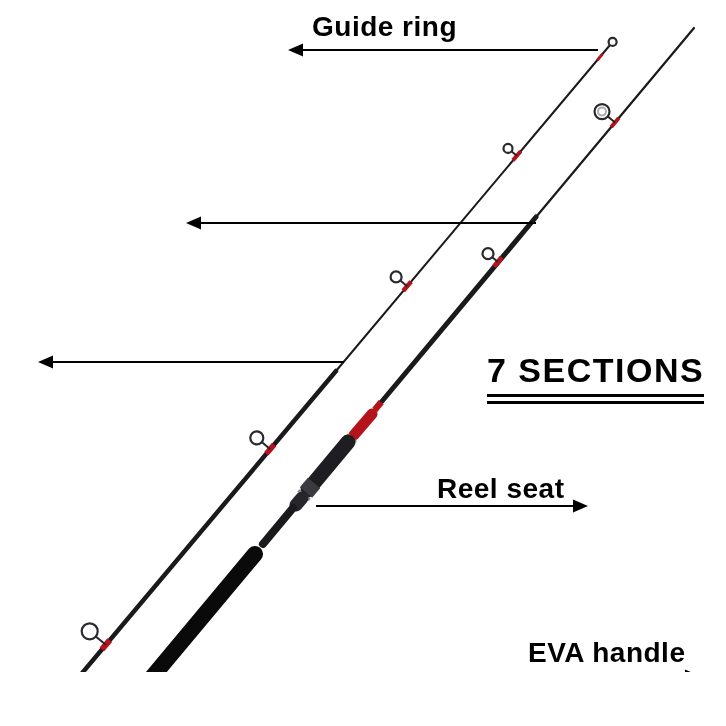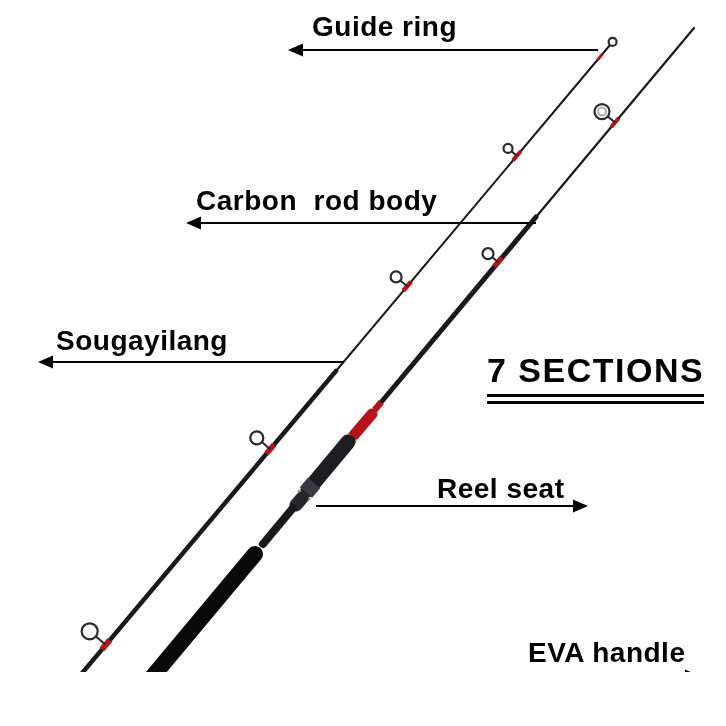--- a/index.html
+++ b/index.html
@@ -115,19 +115,17 @@
       <polygon class="arrowhead" points="588,506 573,499.5 573,512.5"></polygon>
     </g>
 
     <g>
       <line class="callout" x1="166" y1="676" x2="688" y2="676"></line>
       <polygon class="arrowhead" points="700,676 685,669.5 685,682.5"></polygon>
     </g>
   </svg>
 
   <div class="label lbl-guide-ring">Guide ring</div>
-  <div class="label lbl-carbon">Carbon  rod body</div>
-  <div class="label lbl-brand">Sougayilang</div>
   <div class="label lbl-sections">7 SECTIONS</div>
   <div class="label lbl-reel">Reel seat</div>
   <div class="label lbl-eva">EVA handle</div>
 
 </div>
 
 </body></html>

